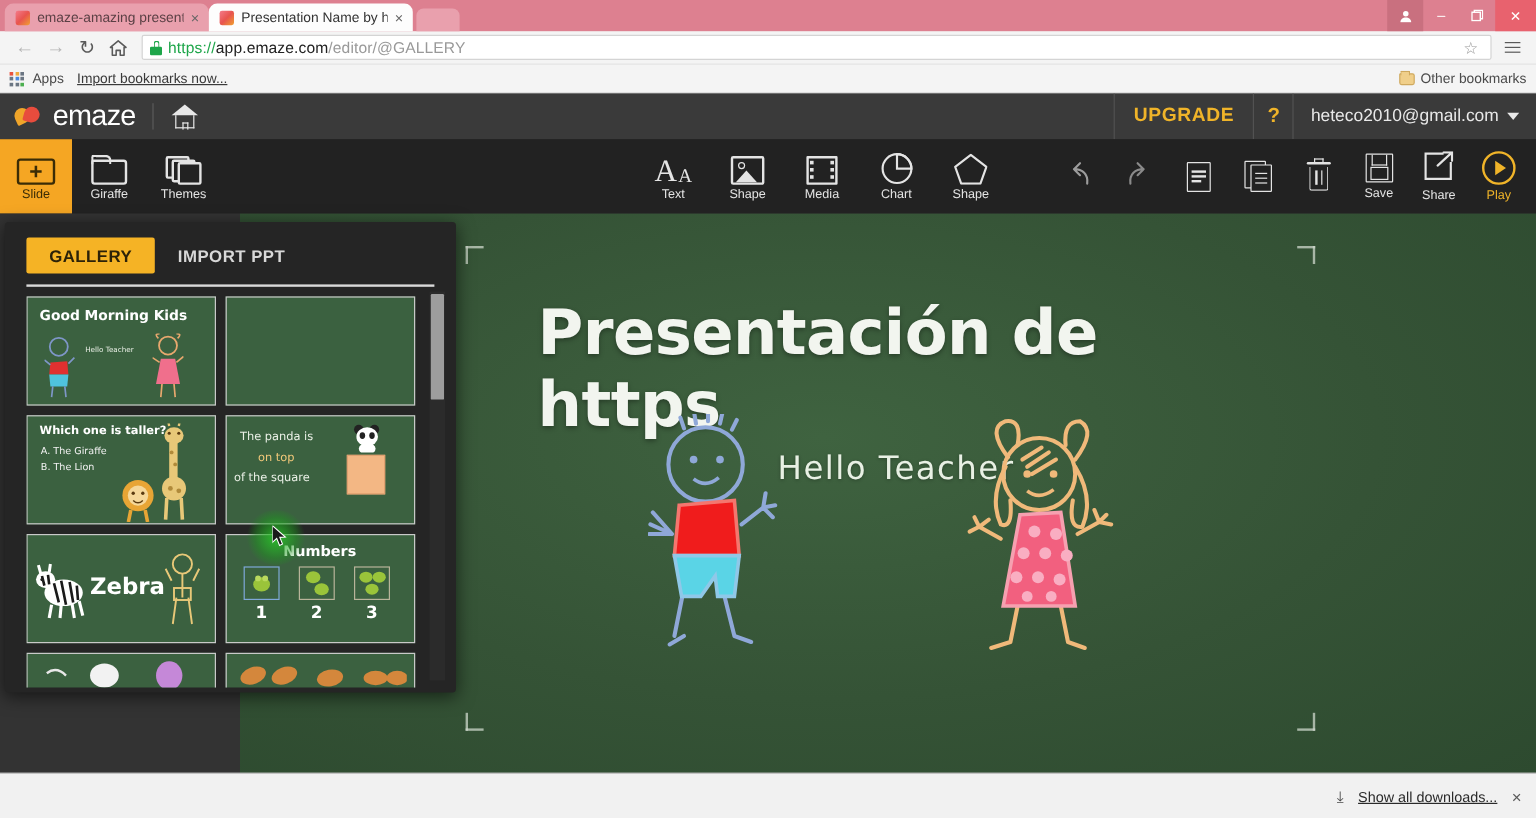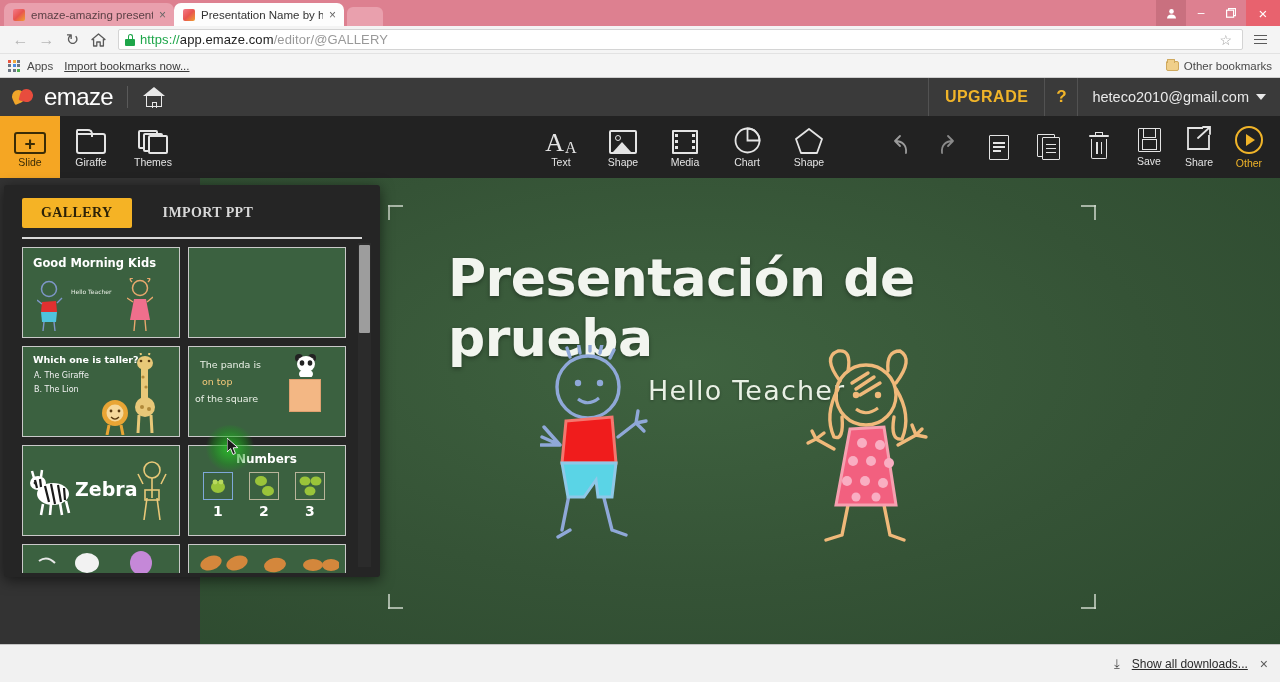--- a/index.html
+++ b/index.html
@@ -289,21 +289,21 @@
     font-family:"DejaVu Sans", sans-serif;
     text-shadow: 0 1px 3px rgba(0,0,0,.3);
   }
 
   
   .gallery {
     position:absolute; left:4px; top:185px; width:376px; height:392px;
     background:#252525; border-radius:3px; box-shadow:0 3px 14px rgba(0,0,0,.55);
     overflow:hidden;
   }
-  .gal-tabs { display:flex; align-items:flex-start; padding:13px 0 0 18px; gap:12px;font-family:Liberation Serif, serif; }
+  .gal-tabs { display:flex; align-items:flex-start; padding:13px 0 0 18px; gap:0; }
   .gal-tab {
     padding:7px 19px; font-size:14px; font-weight:bold; letter-spacing:.4px;
     color:#d8d8d8;
   }
   .gal-tab.active { background:#f5b325; color:#2c2208; border-radius:2px; }
   .gal-rule { margin:9px 18px 0 18px; height:1.5px; background:#d9d9d9; }
   .gal-grid {
     position:absolute; left:18px; top:58px; width:330px; height:330px;
     display:grid; grid-template-columns:166px 164px; grid-auto-rows:99px;
     gap:0; overflow:hidden;
@@ -599,21 +599,21 @@
         <span>
           <svg width="26" height="25" viewBox="0 0 26 25">
               <path d="M17 2H2v21h21V9" fill="none" stroke="#e4e4e4" stroke-width="1.8"></path>
               <path d="M12 12L24 1M17 1h7v7" fill="none" stroke="#e4e4e4" stroke-width="1.8" stroke-linecap="round"></path>
             </svg>
         </span>
         <span class="lbl">Share</span>
       </div>
       <div class="tool-sm play">
         <span class="ic-play"></span>
-        <span class="lbl">Other</span>
+        <span class="lbl">Play</span>
       </div>
       <div style="width:6px"></div>
     </div>
 
     <div class="workspace">
       <div class="ws-left"></div>
       <div class="ws-canvas"></div>
     </div>
   </div>
 
@@ -627,21 +627,21 @@
     </div>
   <div class="cmark bl">
       <i class="h"></i>
       <i class="v"></i>
     </div>
   <div class="cmark br">
       <i class="h"></i>
       <i class="v"></i>
     </div>
 
-  <div class="slide-title">Presentación de prueba</div>
+  <div class="slide-title">Presentación de https</div>
   <div class="hello-text">Hello  Teacher</div>
 
   <svg style="position:absolute;left:540px;top:345px;width:120px;height:200px" viewBox="0 0 120 200">
     <g fill="none" stroke="#8fa8d8" stroke-width="3.4" stroke-linecap="round">
       <circle cx="48" cy="42" r="31"></circle>
       <path d="M30 12l-3-9M40 8l-1.5-9M50 6l0-9M60 8l2-9M70 13l4-8"></path>
       <path d="M20 100 L2 92 M20 100 L4 82 M20 100 L1 100"></path>
       <path d="M78 92 L96 78 M96 78 L98 66 M96 78 L106 76 M96 78 L104 86"></path>
       <path d="M30 145 L22 185 M30 185 L18 192"></path>
       <path d="M62 145 L72 185 M72 185 L86 190"></path>
@@ -734,21 +734,21 @@
           <path d="M10 62 L9 80 M22 62 L23 80" stroke="#e8c878" stroke-width="3"></path>
           <circle cx="14" cy="24" r="1.6" fill="#b08a3a"></circle>
             <circle cx="17" cy="34" r="1.6" fill="#b08a3a"></circle>
           <circle cx="13" cy="54" r="2" fill="#b08a3a"></circle>
             <circle cx="20" cy="56" r="2" fill="#b08a3a"></circle>
         </svg>
       </div>
 
       <div class="thumb">
         <span class="t-chalk" style="left:11px;top:12px">The panda is</span>
-        <span class="t-chalk amber" style="left:13px;top:29px">on top</span>
+        <span class="t-chalk amber" style="left:26px;top:29px">on top</span>
         <span class="t-chalk" style="left:6px;top:46px">of the square</span>
         <svg style="position:absolute;left:104px;top:6px;width:26px;height:24px" viewBox="0 0 26 24">
           <circle cx="6" cy="5" r="4" fill="#222"></circle>
             <circle cx="19" cy="5" r="4" fill="#222"></circle>
           <ellipse cx="13" cy="11" rx="9" ry="8" fill="#fff"></ellipse>
           <ellipse cx="9" cy="10" rx="2.3" ry="2.8" fill="#222"></ellipse>
             <ellipse cx="17" cy="10" rx="2.3" ry="2.8" fill="#222"></ellipse>
           <ellipse cx="13" cy="21" rx="7" ry="5" fill="#fff"></ellipse>
         </svg>
         <div style="position:absolute;left:100px;top:32px;width:32px;height:33px;background:#f3b784;border:1px solid #e0a070"></div>

